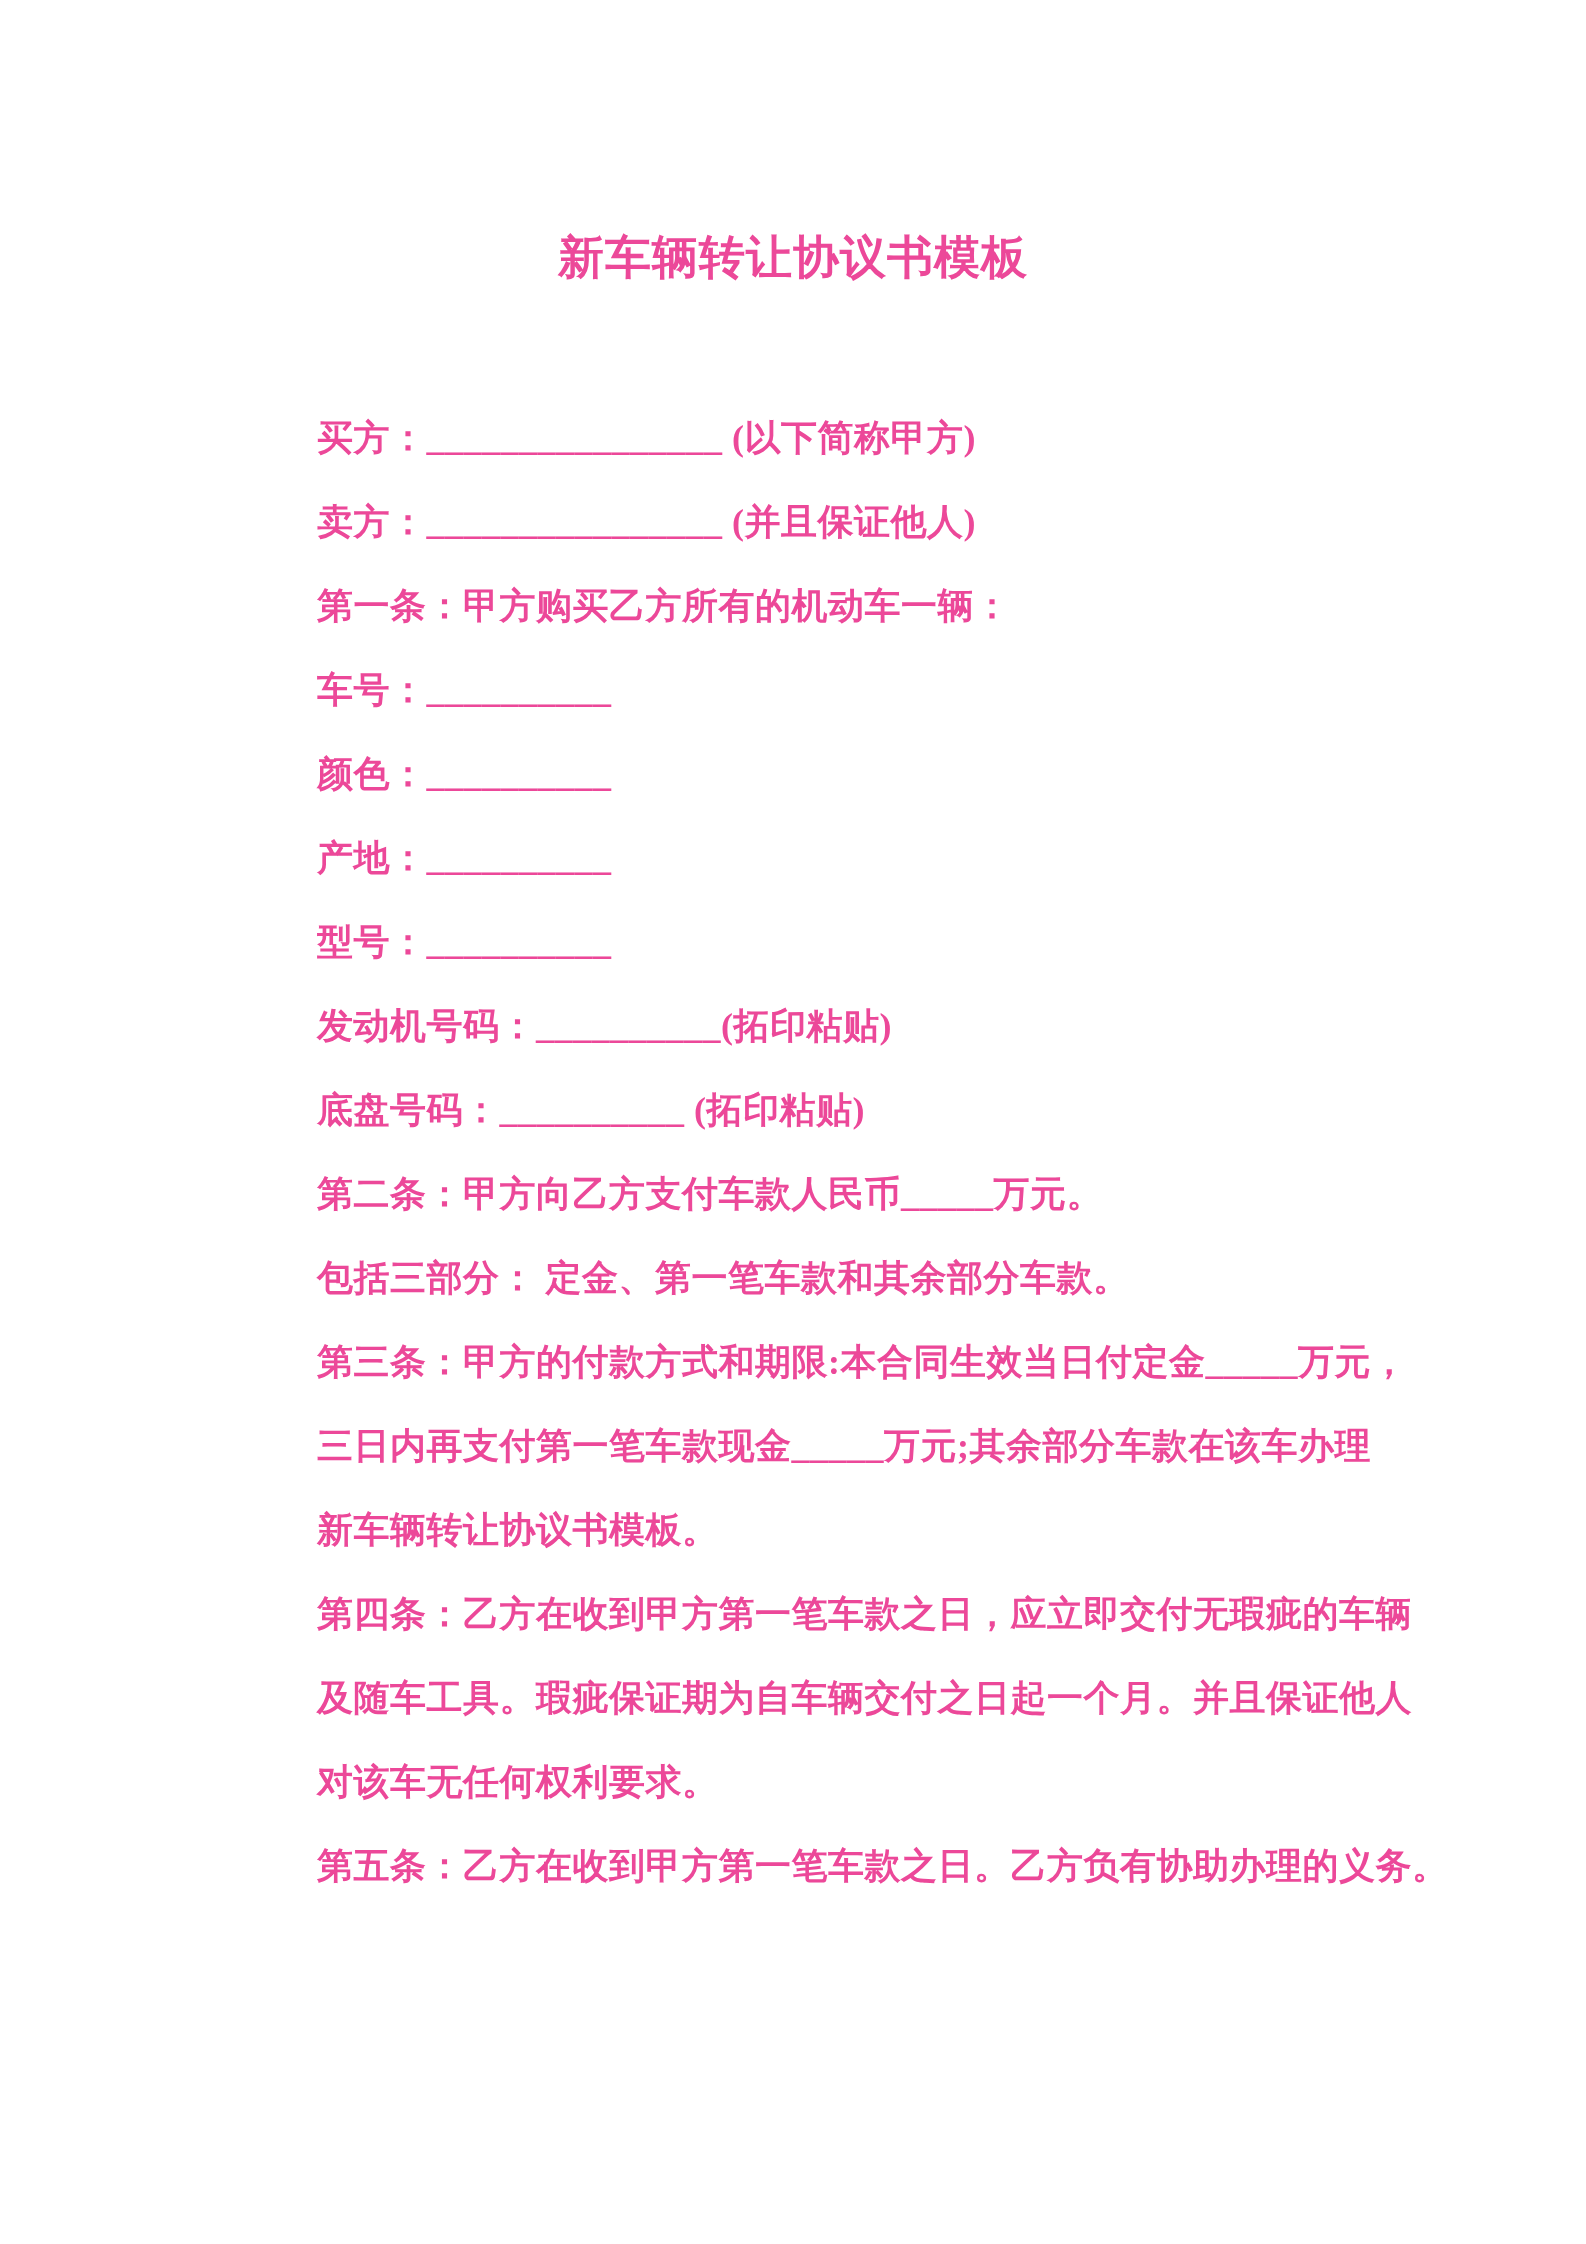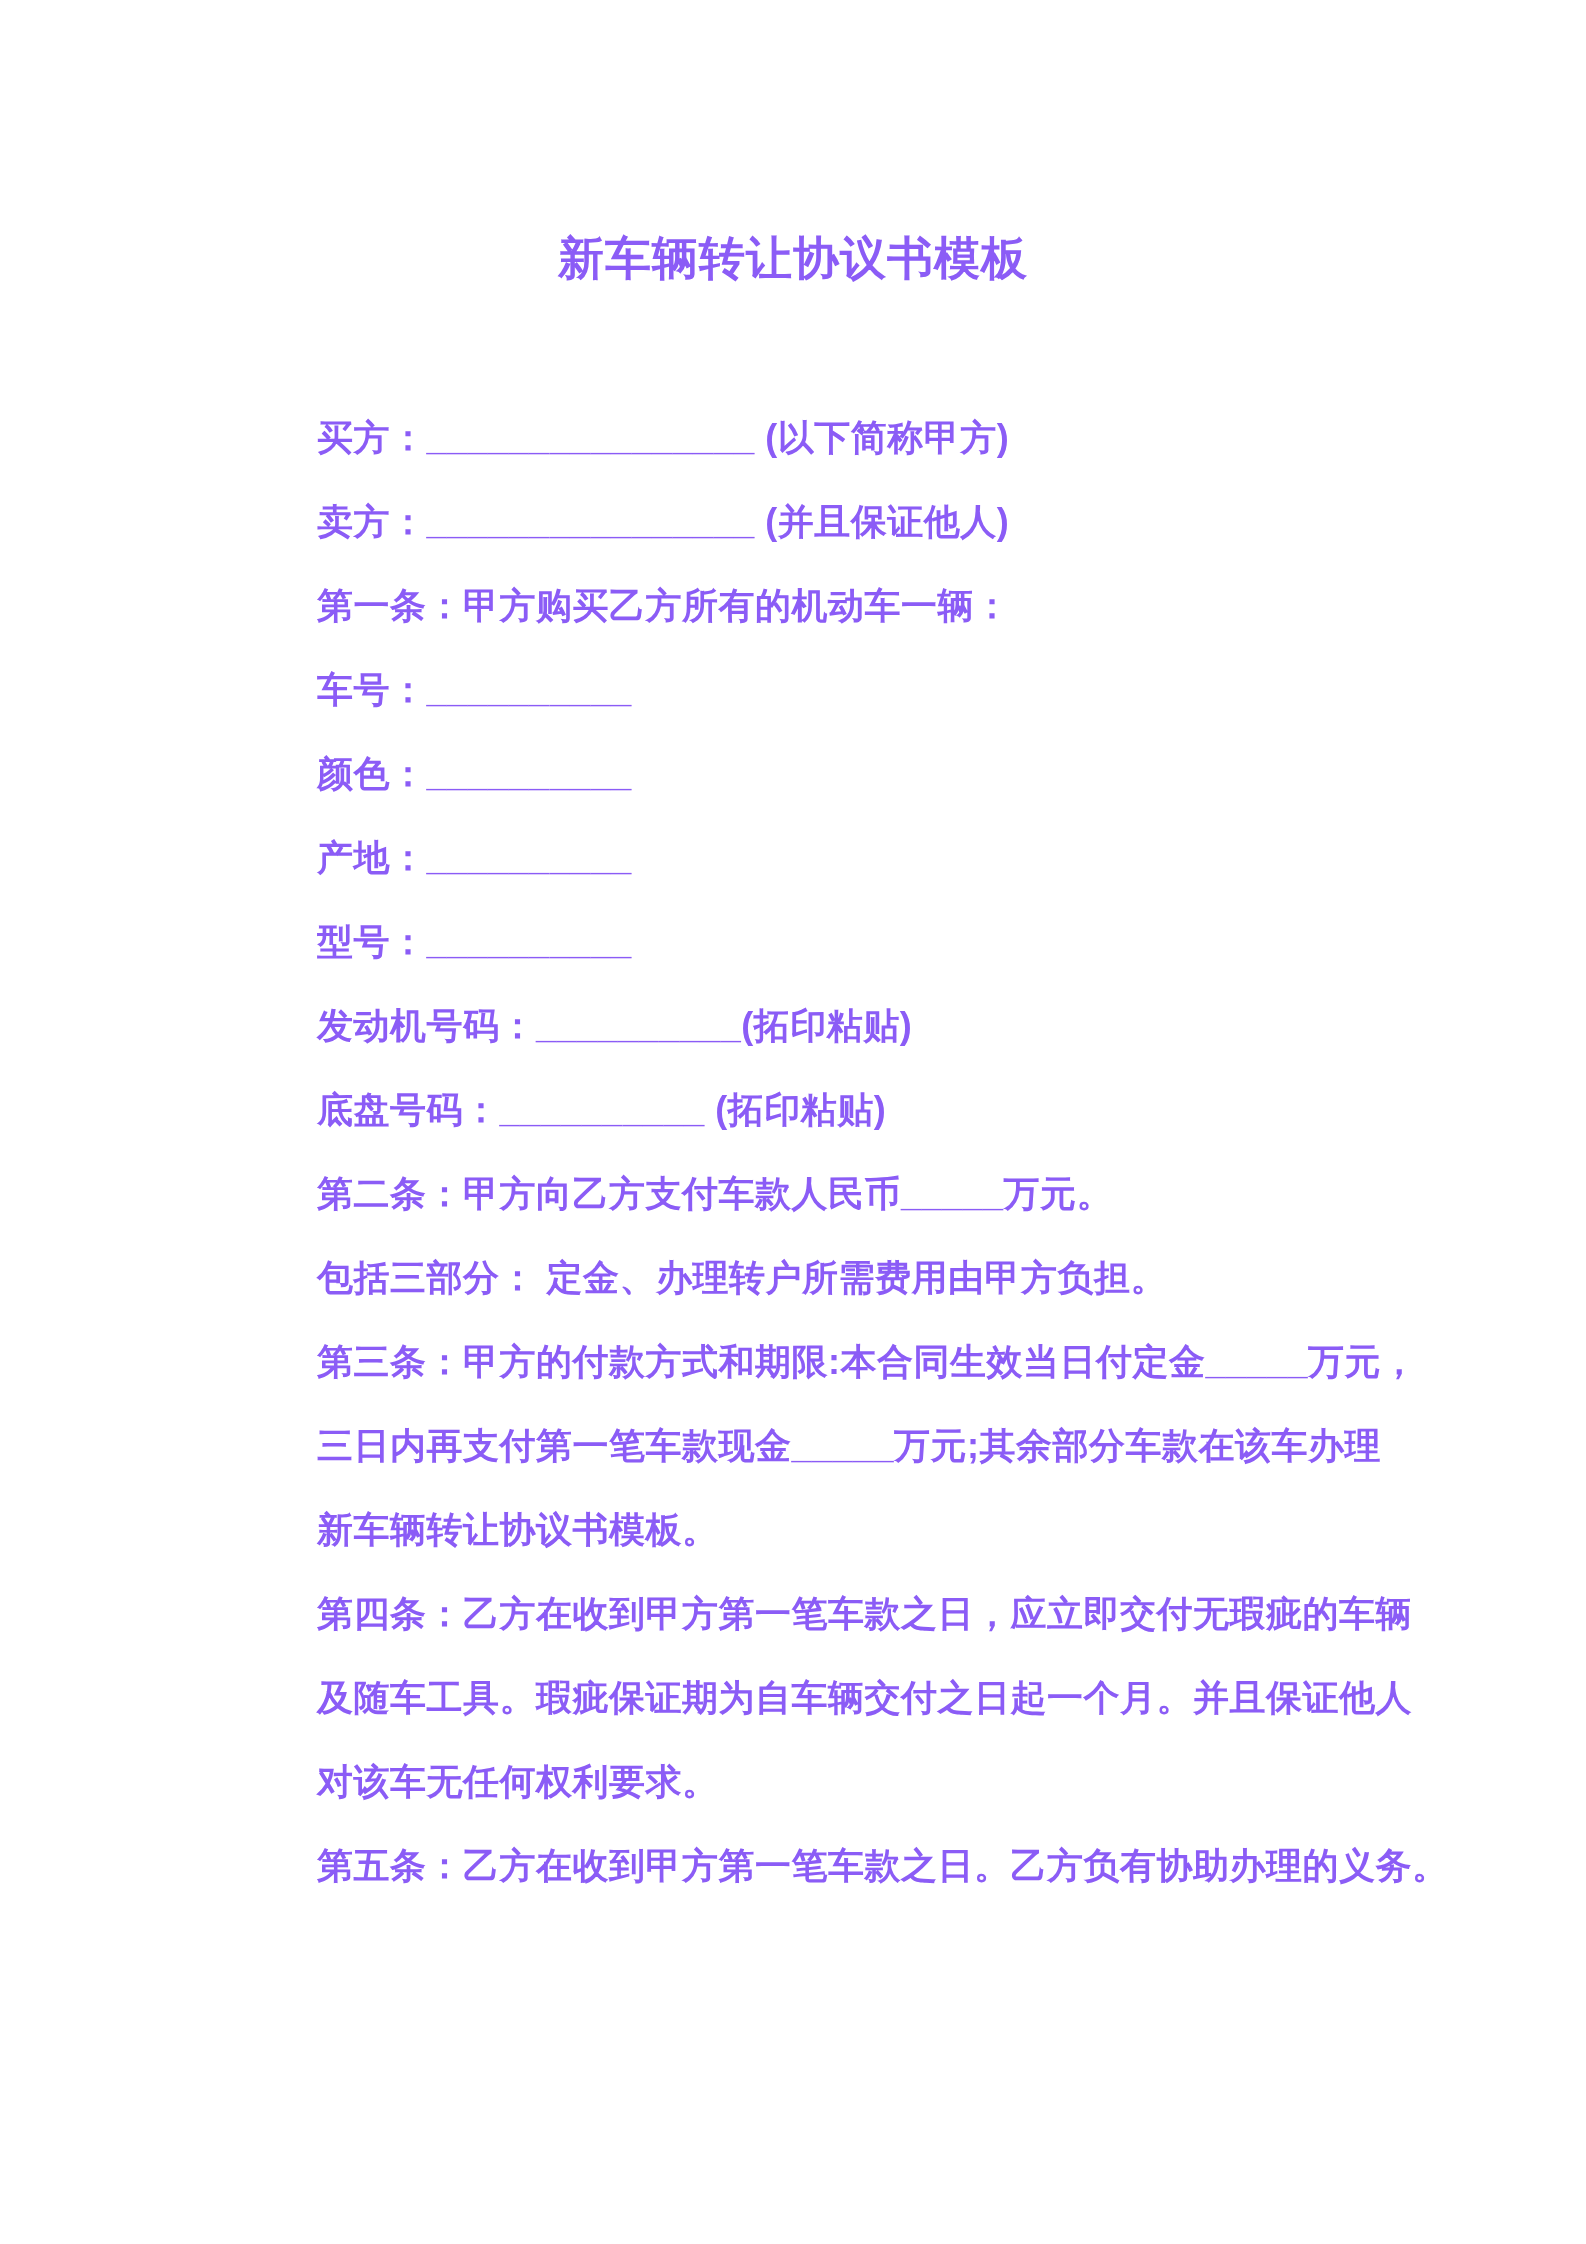--- a/index.html
+++ b/index.html
@@ -3,22 +3,22 @@
 <meta charset="utf-8">
 <style>
   * { margin: 0; padding: 0; box-sizing: border-box; }
   html, body { background: #ffffff; }
   .page {
     position: relative;
     width: 1442px;
     height: 2244px;
     margin: 0 auto;
     background: #ffffff;
-    color: #8b5cf6;
-    font-family: Liberation Sans, sans-serif;
+    color: #ec4899;
+    font-family: Liberation Serif, serif;
     overflow: hidden;
   }
   .title {
     padding-top: 228px;
     text-align: center;
     font-size: 46px;
     font-weight: 700;
     line-height: 60px;
     letter-spacing: 1px;
   }
@@ -43,21 +43,21 @@
     <p class="line">买方：________________ (以下简称甲方)</p>
     <p class="line">卖方：________________ (并且保证他人)</p>
     <p class="line">第一条：甲方购买乙方所有的机动车一辆：</p>
     <p class="line">车号：__________</p>
     <p class="line">颜色：__________</p>
     <p class="line">产地：__________</p>
     <p class="line">型号：__________</p>
     <p class="line">发动机号码：__________(拓印粘贴)</p>
     <p class="line">底盘号码：__________ (拓印粘贴)</p>
     <p class="line">第二条：甲方向乙方支付车款人民币_____万元。</p>
-    <p class="line">包括三部分： 定金、办理转户所需费用由甲方负担。</p>
+    <p class="line">包括三部分： 定金、第一笔车款和其余部分车款。</p>
     <p class="line">第三条：甲方的付款方式和期限:本合同生效当日付定金_____万元，</p>
     <p class="line">三日内再支付第一笔车款现金_____万元;其余部分车款在该车办理</p>
     <p class="line">新车辆转让协议书模板。</p>
     <p class="line">第四条：乙方在收到甲方第一笔车款之日，应立即交付无瑕疵的车辆</p>
     <p class="line">及随车工具。瑕疵保证期为自车辆交付之日起一个月。并且保证他人</p>
     <p class="line">对该车无任何权利要求。</p>
     <p class="line">第五条：乙方在收到甲方第一笔车款之日。乙方负有协助办理的义务。</p>
   </div>
 </div>
 

